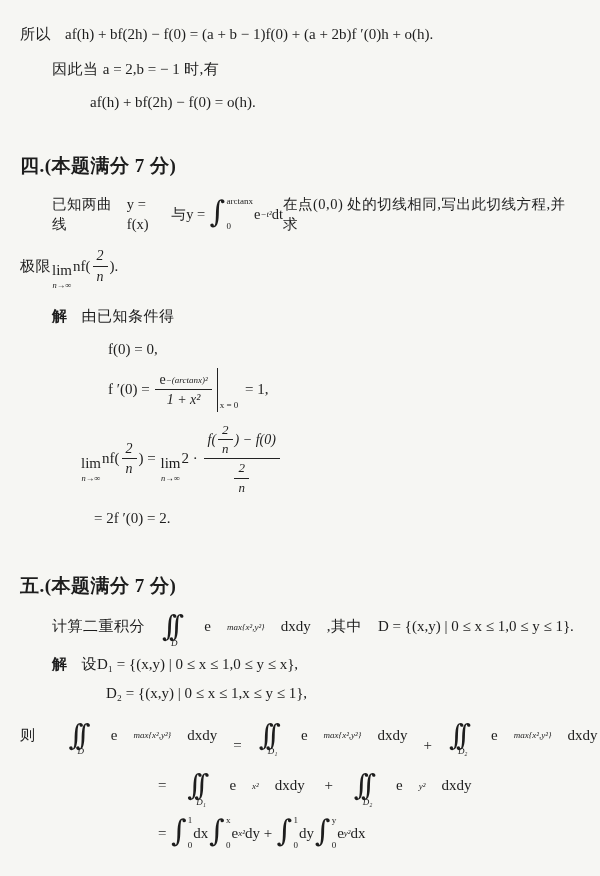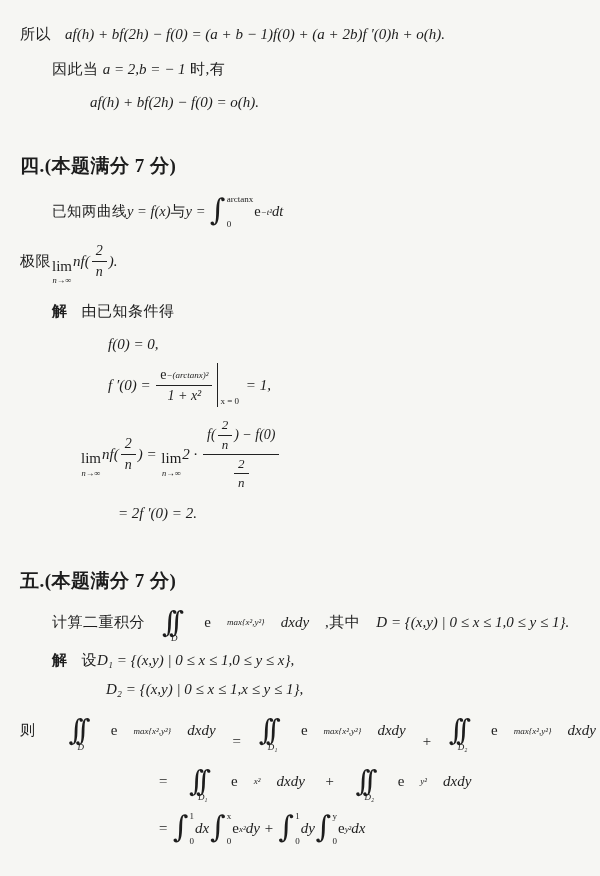--- a/index.html
+++ b/index.html
@@ -6,27 +6,27 @@
   body {
     width:600px; height:876px; overflow:hidden;
     background:#f6f6f3; color:#1d1d1d;
     font-family:"Liberation Serif","DejaVu Serif",serif;
     font-size:15px; line-height:1.4;
   }
   .page { padding:10px 20px 0 20px; }
   .line { margin-top:14px; }
   .flexline { display:flex; align-items:center; flex-wrap:nowrap; }
   .cn { font-style:normal; letter-spacing:.5px; }
-  .math { font-style:italic; white-space:pre-wrap; }
+  .math { white-space:pre-wrap; }
   .b { font-weight:bold; }
   .heading { font-weight:bold; font-size:19px; letter-spacing:.5px; }
   .gap14 { display:inline-block; width:14px; }
 
   .ml32{margin-left:32px} .ml60{margin-left:60px} .ml70{margin-left:70px}
-  .ml86{margin-left:86px} .ml88{margin-left:88px} .ml126{margin-left:98px}
+  .ml86{margin-left:86px} .ml88{margin-left:88px} .ml126{margin-left:74px}
   .ml138{margin-left:138px}
 
   .mt12{margin-top:12px} .mt10{margin-top:10px} .mt8{margin-top:8px}
   .mt6{margin-top:6px} .mt4{margin-top:4px} .mt16{margin-top:16px}
   .mt40{margin-top:40px} .mt44{margin-top:44px}
 
   
   .frac { display:inline-flex; flex-direction:column; align-items:center;
           vertical-align:middle; margin:0 2px; font-size:14px; line-height:1.25; }
   .frac .num { display:inline-flex; align-items:center; border-bottom:1px solid #222;
@@ -96,20 +96,21 @@
       <span class="intg">
         <span class="isym">∫</span>
         <span class="ilims">
           <span>arctanx</span>
           <span>0</span>
         </span>
       </span>
       <span class="ebase">e</span>
       <sup class="esup">−t²</sup>
       <span class="math">dt</span>
+      <span class="cn"> 在点(0,0) 处的切线相同,写出此切线方程,并求</span>
   </div>
 
   <div class="line flexline mt8">
     <span class="cn">极限</span>
       <span class="limop">
         <span class="limtxt">lim</span>
         <span class="limsub">n→∞</span>
       </span>
       <span class="math">nf(</span>
       <span class="frac">

